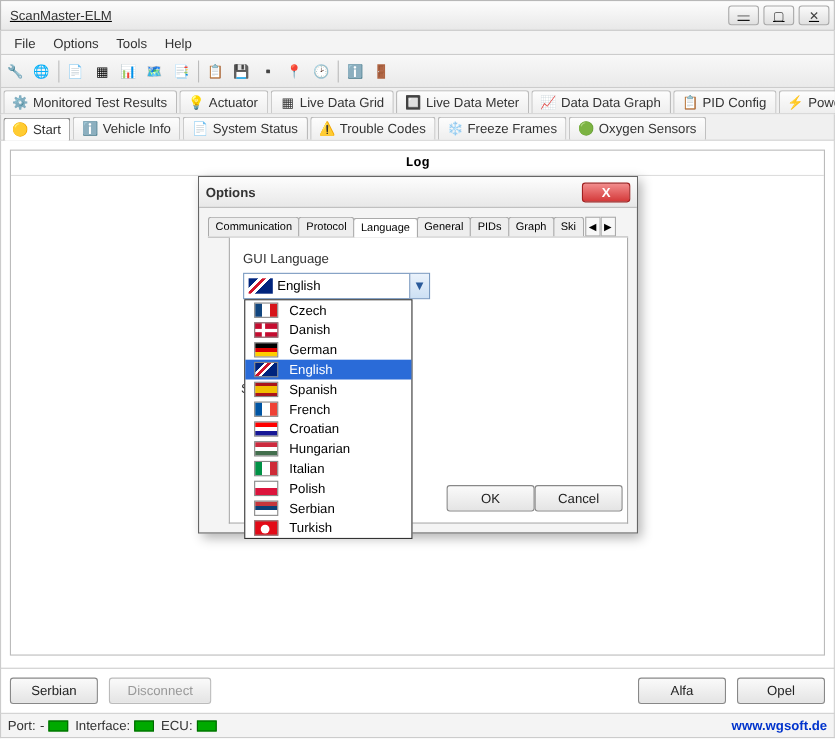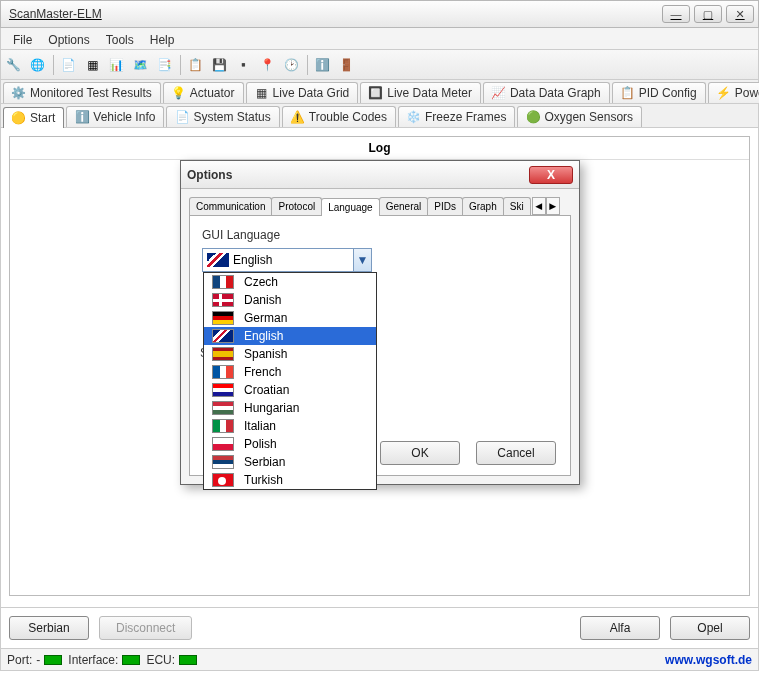--- a/index.html
+++ b/index.html
@@ -23,21 +23,21 @@
 
 .tabstrip { display: flex; border: 1px solid #ccc; border-top: none; background: #f0f0f0; padding: 2px 2px 0 2px; }
 .tabstrip2 { border-top: none; }
 .tab { background: linear-gradient(#fdfdfd,#eee); border: 1px solid #bbb; border-bottom: none; border-radius: 3px 3px 0 0; padding: 3px 8px; margin-right: 2px; display: flex; align-items: center; gap: 4px; color: #333; white-space: nowrap; }
 .tab .ticon { width: 14px; height: 14px; display: inline-flex; align-items: center; justify-content: center; }
 .tab.active { background: #fff; border-color: #888; position: relative; top: 1px; }
 
 
 .content { border: 1px solid #ccc; border-top: none; height: 480px; padding: 8px; background: #fff; position: relative; }
 .logbox { border: 1px solid #bbb; height: 460px; position: relative; background: #fff; }
-.loglabel { text-align: center; font-weight: bold; padding: 4px; border-bottom: 1px solid #ddd; }
+.loglabel { text-align: center; font-weight: bold; padding: 4px; border-bottom: 1px solid #ddd; font-family: Liberation Mono, monospace; }
 
 
 .btnrow { border: 1px solid #ccc; border-top: none; padding: 8px; display: flex; gap: 10px; background: #fff; }
 .btn { min-width: 80px; padding: 4px 16px; border: 1px solid #888; background: linear-gradient(#fafafa,#e4e4e4); border-radius: 3px; color: #222; text-align: center; }
 .btn.disabled { color: #999; border-color: #bbb; }
 .btnrow .spacer { flex: 1; }
 
 
 .statusbar { border: 1px solid #ccc; border-top: none; height: 22px; display: flex; align-items: center; padding: 0 6px; gap: 6px; background: #f4f4f4; }
 .statusbar .cell { display: flex; align-items: center; gap: 4px; color: #333; }
@@ -48,31 +48,31 @@
 .dialog { position: absolute; left: 180px; top: 160px; width: 400px; background: #f4f4f4; border: 1px solid #666; box-shadow: 4px 4px 10px rgba(0,0,0,0.3); }
 .dlg-title { height: 28px; background: linear-gradient(#fdfdfd,#e8e8e8); border-bottom: 1px solid #bbb; display: flex; align-items: center; padding: 0 6px; }
 .dlg-title .t { flex: 1; font-weight: bold; color: #333; }
 .dlg-close { width: 44px; height: 18px; background: linear-gradient(#f28c8c,#d43a3a); border: 1px solid #a02020; border-radius: 3px; color: #fff; display: flex; align-items: center; justify-content: center; font-weight: bold; }
 .dlg-body { padding: 8px; }
 .dlg-tabs { display: flex; border-bottom: 1px solid #aaa; background: #f4f4f4; align-items: flex-end; }
 .dlg-tab { border: 1px solid #aaa; border-bottom: none; padding: 3px 6px; background: #eee; border-radius: 3px 3px 0 0; margin-right: -1px; font-size: 10px; position: relative; }
 .dlg-tab.active { background: #fff; top: 1px; z-index: 2; }
 .dlg-nav { display:flex; margin-left:2px; }
 .dlg-nav .nav { width:14px; height:18px; border:1px solid #aaa; background:#f8f8f8; display:flex; align-items:center; justify-content:center; font-size:9px; }
-.dlg-page { border: 1px solid #aaa; border-top: none; background: #fff; padding: 12px 12px 48px 12px; min-height: 260px; position: relative; }
+.dlg-page { border: 1px solid #aaa; border-top: none; background: #fff; padding: 12px 12px 48px 12px; min-height: 260px; position: relative; margin-left: 19px; }
 .group-label { color: #333; margin-bottom: 6px; }
 .combo { width: 170px; height: 24px; border: 1px solid #7a9ac0; display: flex; align-items: center; background: #fff; position: relative; }
 .combo .flag { width: 22px; height: 14px; margin: 0 4px; }
 .combo .val { flex: 1; }
 .combo .arrow { width: 18px; height: 22px; border-left: 1px solid #7a9ac0; background: linear-gradient(#eaf2fb,#cde0f4); display: flex; align-items: center; justify-content: center; color: #2a5a9a; }
-.dropdown { position: absolute; left: 0; top: 23px; width: 174px; border: 1px solid #333; background: #fff; z-index: 10; }
+.dropdown { position: absolute; left: 0; top: 23px; width: 153px; border: 1px solid #333; background: #fff; z-index: 10; }
 .dd-item { display: flex; align-items: center; gap: 6px; padding: 2px 4px; }
 .dd-item.sel { background: #2a6bd8; color: #fff; }
 .dd-item .flag { width: 22px; height: 14px; border: 1px solid #888; }
-.dlg-buttons { position: absolute; right: 14px; bottom: 10px; display: flex; gap: 16px; }
+.dlg-buttons { position: absolute; right: 4px; bottom: 10px; display: flex; gap: 0; }
 .grp-s { position:absolute; left:10px; top: 130px; color:#333; }
 
 
 .flag-uk { background: linear-gradient(135deg,#00247d 25%,#fff 25% 35%,#cf142b 35% 45%,#fff 45% 55%,#00247d 55%); }
 .flag-cz { background: linear-gradient(90deg,#11457e 33%,#fff 33% 66%,#d7141a 66%); }
 .flag-dk { background: #c60c30; position: relative; }
 .flag-dk::before { content:""; position:absolute; left:6px; top:0; width:3px; height:100%; background:#fff;}
 .flag-dk::after { content:""; position:absolute; left:0; top:5px; width:100%; height:3px; background:#fff;}
 .flag-de { background: linear-gradient(#000 33%,#dd0000 33% 66%,#ffce00 66%); }
 .flag-es { background: linear-gradient(#aa151b 25%,#f1bf00 25% 75%,#aa151b 75%); }

